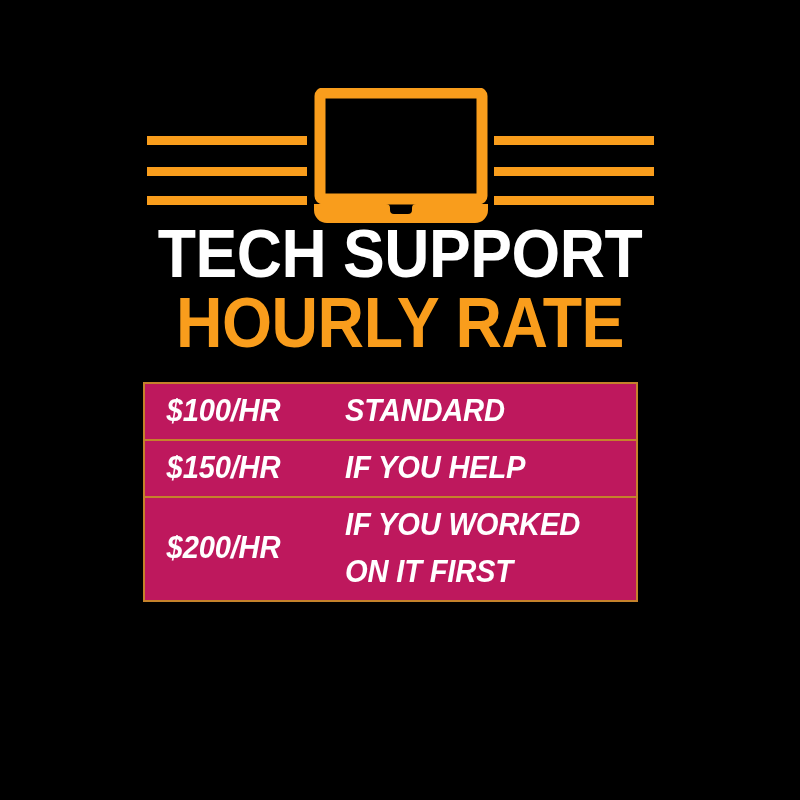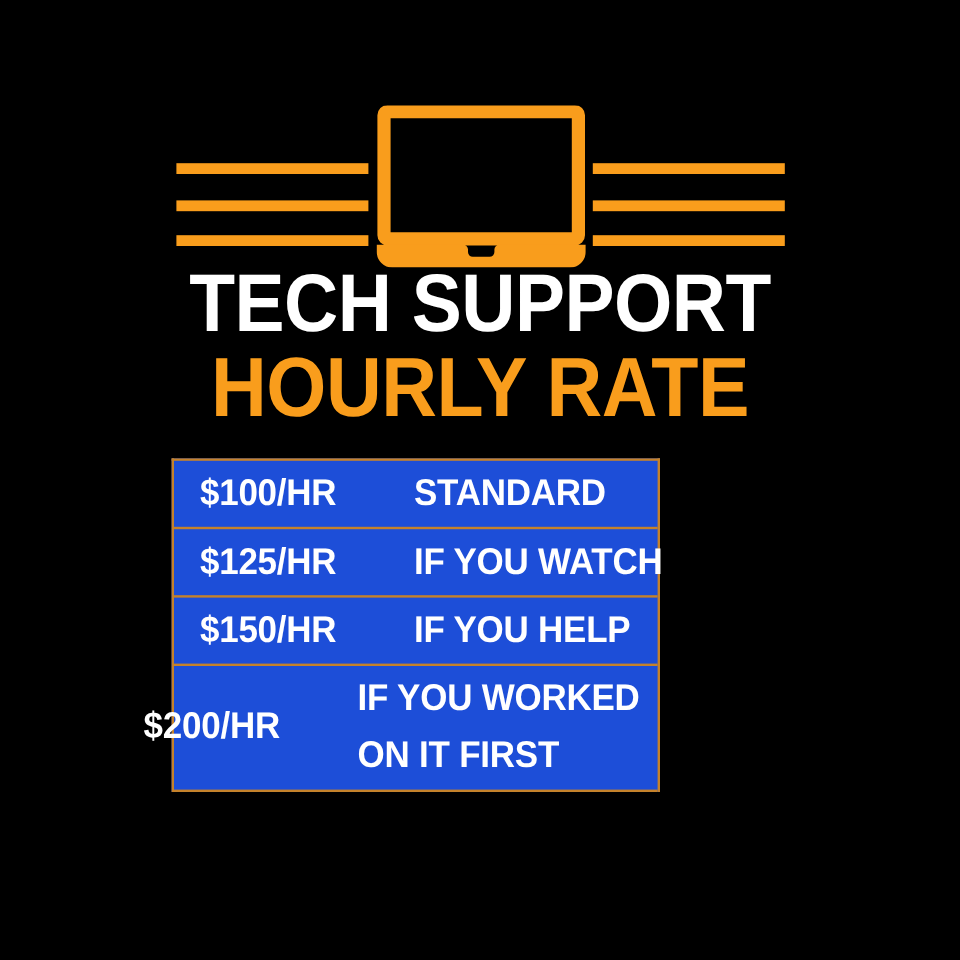--- a/index.html
+++ b/index.html
@@ -83,25 +83,26 @@
     font-size: 70px;
     color: #F99D1C;
     margin-top: 6px;
   }
 
   
   #rate-table {
     position: absolute;
     left: 143px;
     top: 346px;
-    width: 407px;
+    width: 495px;
     border: 2px solid #C5822B;
     border-bottom: none;
     box-sizing: border-box;
-    background: #1d4ed8;
+    background: #be185d;
+    font-style: italic;
   }
   .rate-row {
     display: flex;
     align-items: center;
     border-bottom: 2px solid #C5822B;
     box-sizing: border-box;
     min-height: 45px;
     padding: 3px 0 5px 0;
   }
   .rate-row.tall {
@@ -171,26 +172,20 @@
 
   <div id="rate-table">
 
     <div class="rate-row">
       <div class="rate-price">$100/HR</div>
       <div class="rate-desc">
         <span class="desc-line">STANDARD</span>
       </div>
     </div>
 
-    <div class="rate-row">
-      <div class="rate-price">$125/HR</div>
-      <div class="rate-desc">
-        <span class="desc-line">IF YOU WATCH</span>
-      </div>
-    </div>
 
     <div class="rate-row">
       <div class="rate-price">$150/HR</div>
       <div class="rate-desc">
         <span class="desc-line">IF YOU HELP</span>
       </div>
     </div>
 
     <div class="rate-row tall">
       <div class="rate-price">$200/HR</div>

